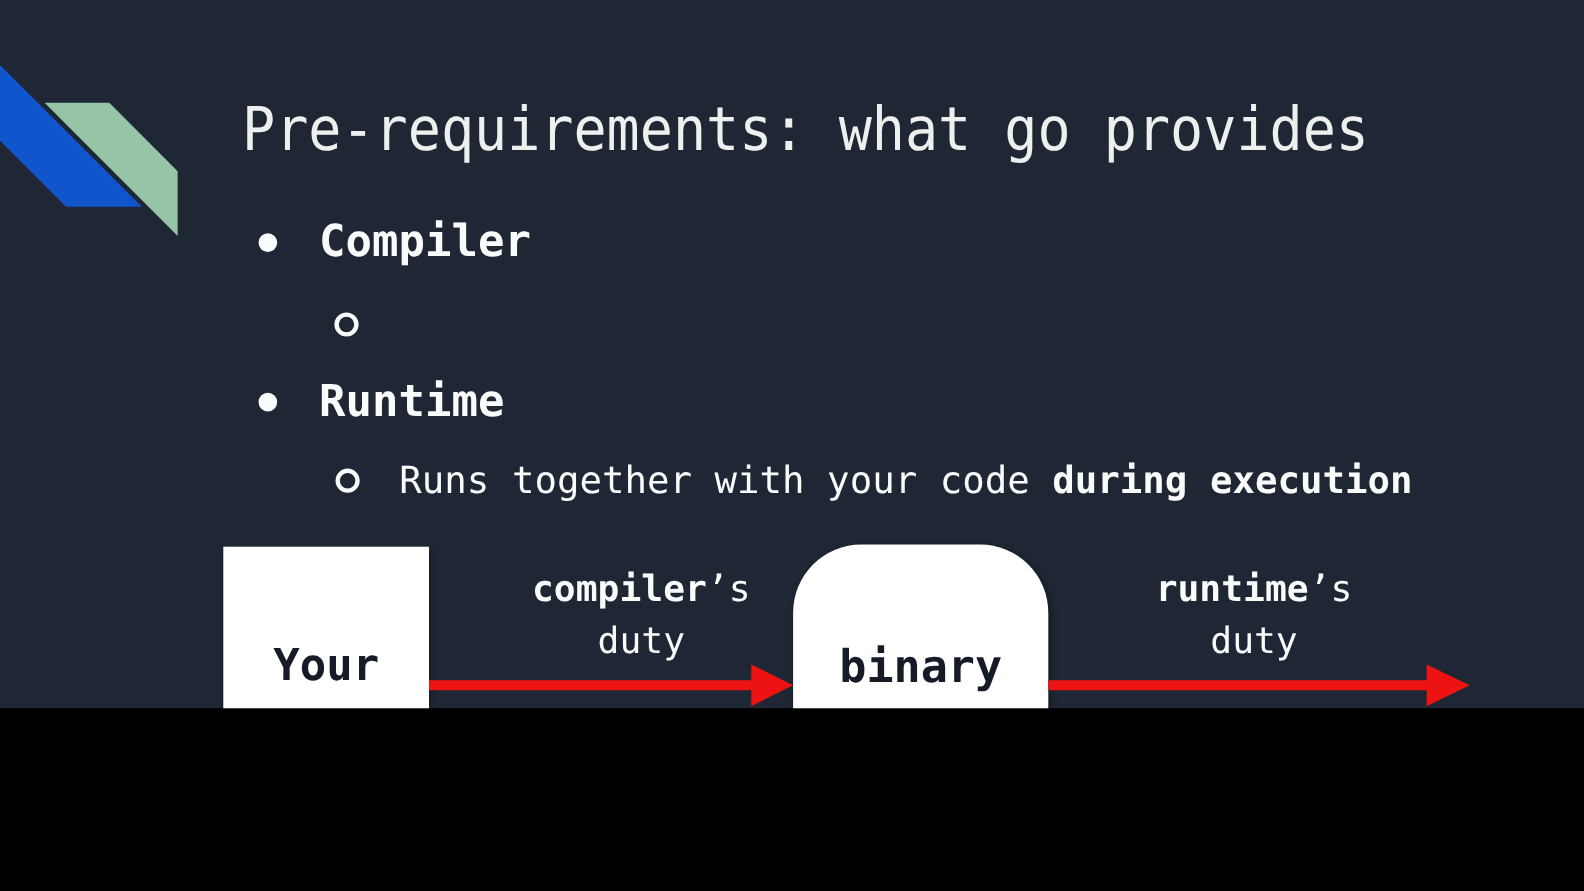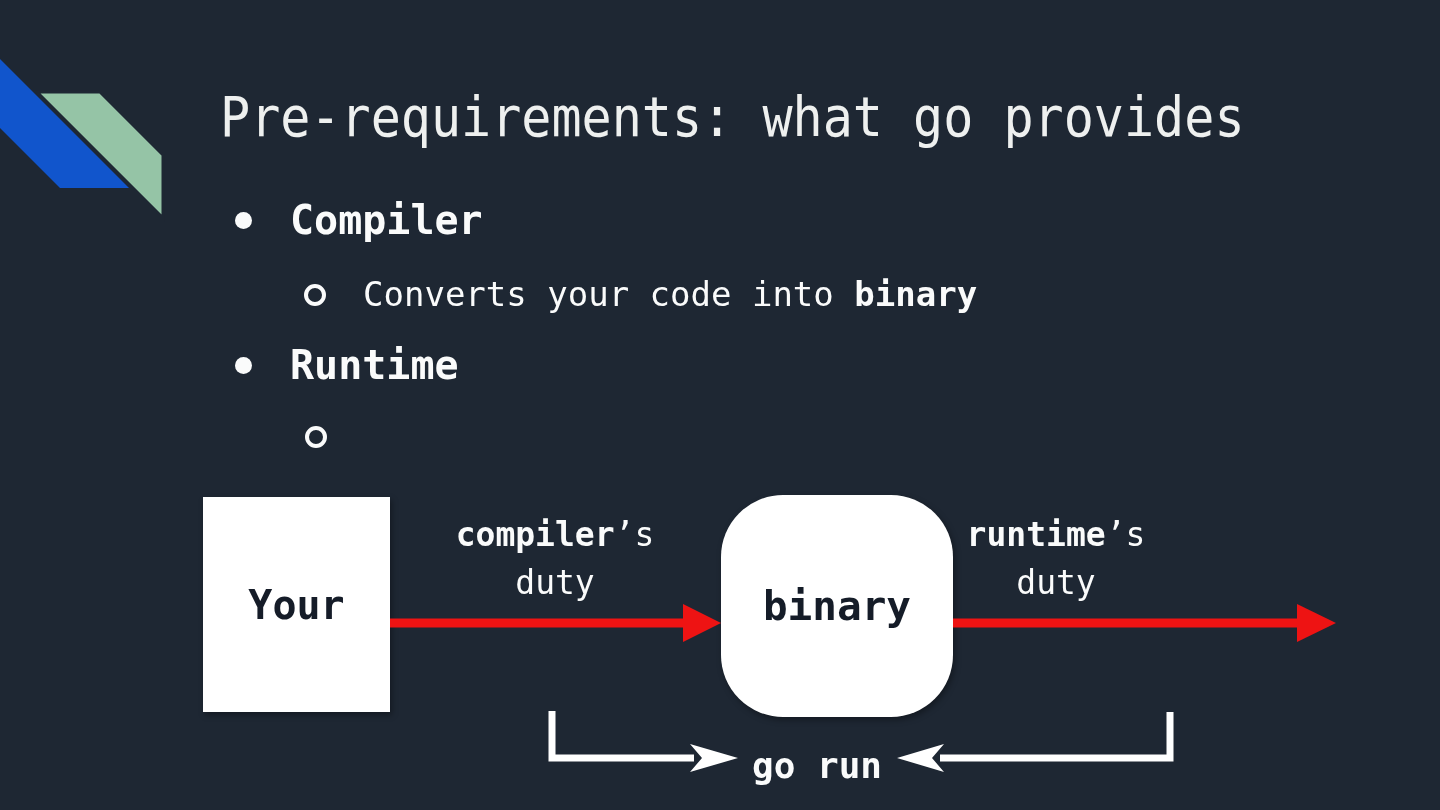--- a/index.html
+++ b/index.html
@@ -1,17 +1,17 @@
 <!DOCTYPE html>
 <html style="--background: #1e2733; --title-text: #eef0ef; --body-text: #fafbfb; --accent-blue: #1155cc; --accent-green: #95c4a6; --arrow-red: #ee1313; --bracket-white: #ffffff; --shape-fill: #ffffff; --shape-text: #151c28;"><head>
 <meta charset="utf-8">
 <style>
   html,body{margin:0;padding:0;background:#000;}
   #slide{
-    position:relative;width:1440px;height:810px;overflow:hidden;
+    position:relative;width:1440px;height:644px;overflow:hidden;
     background:var(--background,#1e2733);
     font-family:"DejaVu Sans Mono",monospace;
   }
   
   #corner-deco{position:absolute;left:0;top:0;width:220px;height:240px;}
   .deco-blue{fill:var(--accent-blue,#1155cc);}
   .deco-green{fill:var(--accent-green,#95c4a6);stroke:var(--background,#1e2733);stroke-width:3;}
   
   .title{
     position:absolute;left:220px;top:84px;
@@ -32,24 +32,24 @@
   .shape{position:absolute;background:var(--shape-fill,#ffffff);
     color:var(--shape-text,#151c28);display:flex;flex-direction:column;
     align-items:center;justify-content:center;text-align:center;
     box-shadow:2px 3px 6px rgba(0,0,0,0.35);}
   #source-box{left:203px;top:497px;width:187px;height:215px;
     font-size:40px;font-weight:700;line-height:58px;gap:40px;}
   #binary-shape{left:721px;top:495px;width:232px;height:222px;
     border-radius:62px;font-size:41px;font-weight:700;}
   
   .dlabel{position:absolute;transform:translateX(-50%);text-align:center;
-    white-space:nowrap;color:var(--body-text,#fafbfb);}
+    white-space:nowrap;color:var(--body-text,#fafbfb);margin-left:28px;}
   .duty-label{top:511px;font-size:33px;line-height:48px;font-weight:400;}
   #left-duty{left:555px;}
-  #right-duty{left:1056px;text-align:center;}
+  #right-duty{left:1112px;text-align:center;}
   .duty-label .bold{font-weight:700;}
   #go-build{left:553px;top:660px;font-size:33px;line-height:36px;font-weight:700;}
   #exec-binary{left:1150px;top:661px;font-size:32px;line-height:36px;font-weight:400;}
   #go-run{left:817px;top:748px;font-size:36px;line-height:36px;font-weight:700;text-align:center;}
   
   #overlay{position:absolute;left:0;top:0;width:1440px;height:810px;pointer-events:none;}
   .red-line{stroke:var(--arrow-red,#ee1313);stroke-width:9;fill:none;}
   .red-head{fill:var(--arrow-red,#ee1313);}
   .white-line{stroke:var(--bracket-white,#ffffff);stroke-width:7;fill:none;}
   .white-head{fill:var(--bracket-white,#ffffff);}
@@ -67,25 +67,25 @@
   <div class="title">Pre-requirements: what go provides</div>
 
   <span class="marker-dot" style="left:235px;top:212px;"></span>
   <span class="marker-ring" style="left:304px;top:284px;"></span>
   <span class="marker-dot" style="left:235px;top:357px;"></span>
   <span class="marker-ring" style="left:305px;top:426px;"></span>
 
   <div class="brow l1" style="top:198px;">
     <span>Compiler</span>
   </div>
-  <div class="brow l2" style="top:274px;">
-    <span>Converts your code into </span><span class="bold">binary</span>
-  </div>
   <div class="brow l1" style="top:343px;">
     <span>Runtime</span>
+  </div>
+  <div class="brow l2" style="top:417px;">
+    <span>Runs together with your code </span><span class="bold">during execution</span>
   </div>
 
   <div class="shape" id="source-box">
     <span>Your</span>
   </div>
   <div class="shape" id="binary-shape">
     <span>binary</span>
   </div>
 
   <svg id="overlay" viewBox="0 0 1440 810">

